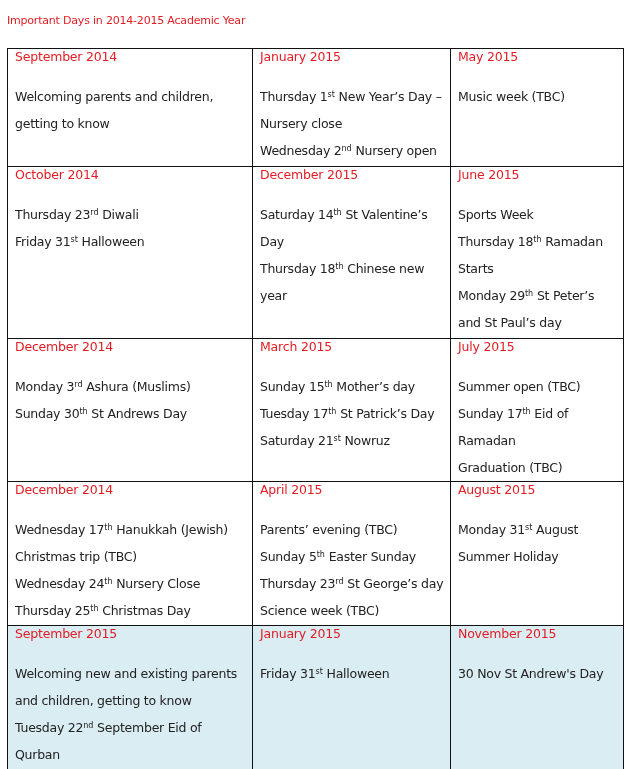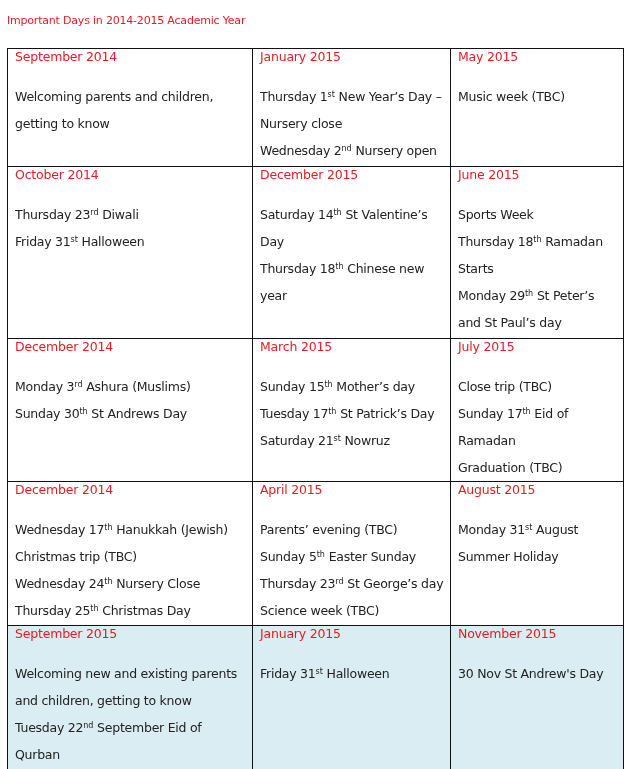--- a/index.html
+++ b/index.html
@@ -140,21 +140,21 @@
           <div class="month-heading">March 2015</div>
           <div class="event-list">
             <div class="event-item"><span>Sunday 15</span><sup>th</sup><span> Mother’s day</span></div>
             <div class="event-item"><span>Tuesday 17</span><sup>th</sup><span> St Patrick’s Day</span></div>
             <div class="event-item"><span>Saturday 21</span><sup>st</sup><span> Nowruz</span></div>
           </div>
         </td>
         <td>
           <div class="month-heading">July 2015</div>
           <div class="event-list">
-            <div class="event-item"><span>Close trip (TBC)</span></div>
+            <div class="event-item"><span>Summer open (TBC)</span></div>
             <div class="event-item"><span>Sunday 17</span><sup>th</sup><span> Eid of Ramadan</span></div>
             <div class="event-item"><span>Graduation (TBC)</span></div>
           </div>
         </td>
       </tr>
       <tr class="row-4">
         <td>
           <div class="month-heading">December 2014</div>
           <div class="event-list">
             <div class="event-item"><span>Wednesday 17</span><sup>th</sup><span> Hanukkah (Jewish)</span></div>

